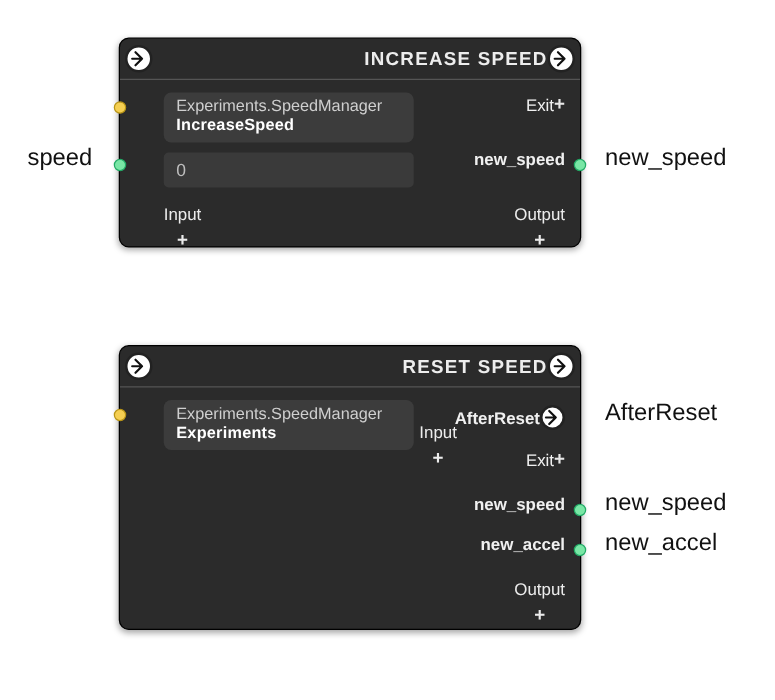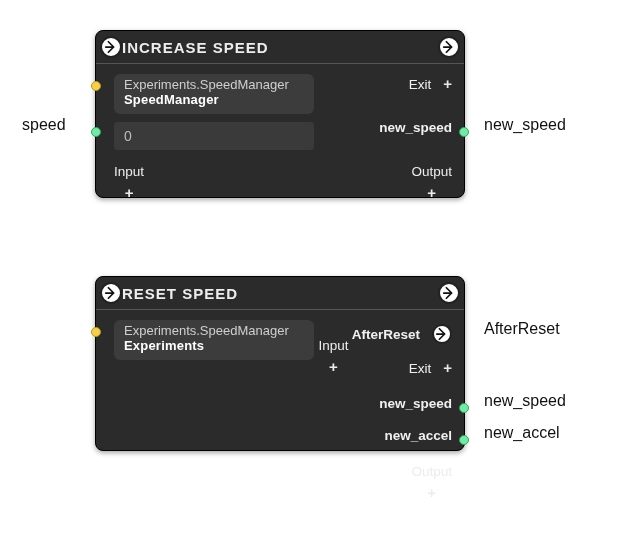--- a/index.html
+++ b/index.html
@@ -32,21 +32,21 @@
 
   .node-titlebar {
     display: flex;
     align-items: center;
     height: 32px;
     padding: 0 4px;
     border-bottom: 1px solid #555555;
   }
   .node-titlebar .title {
     flex: 1;
-    text-align: left;
+    text-align: right;
     font-size: 15px;
     font-weight: 600;
     letter-spacing: 1px;
     color: #ededed;
   }
 
   .flow-circle {
     width: 22px;
     height: 22px;
     border-radius: 50%;
@@ -56,21 +56,21 @@
     align-items: center;
     justify-content: center;
     box-sizing: border-box;
     flex: none;
   }
   .flow-circle svg { width: 14px; height: 14px; }
   .arrow-path { stroke: #111; stroke-width: 2; fill: none; stroke-linecap: round; stroke-linejoin: round; }
 
   .node-body {
     position: relative;
-    padding: 10px 12px 14px 18px;
+    padding: 10px 12px 14px 35px;
   }
 
   
   .script-pill {
     display: inline-block;
     background: #3c3c3c;
     border-radius: 6px;
     padding: 4px 10px 6px 10px;
     line-height: 1.15;
     margin-bottom: 8px;
@@ -109,41 +109,41 @@
   }
   .add-slot.out { float: right; }
   .plus { font-size: 15px; font-weight: 600; display:inline-block; transform: translateY(-1px);}
 
   
   .port-right {
     position: absolute;
     right: 12px;
     display: flex;
     align-items: center;
-    gap: 12px;
+    gap: 0;
     font-size: 13.5px;
   }
   .port-right .label { color: #f0f0f0; }
   .port-right .bold  { font-weight: 700; }
 
   
   .pin {
     position: absolute;
     width: 10px;
     height: 10px;
     border-radius: 50%;
     box-sizing: border-box;
   }
   .pin-green  { background: #79e6a5; border: 1px solid #2a6; }
   .pin-yellow { background: #f5cf52; border: 1px solid #b99516; }
 
   
   .outside-label {
     position: absolute;
-    font-size: 16px;
+    font-size: 19px;
     color: #111;
   }
 </style>
 </head>
 <body>
 
 <div class="canvas">
 
   <div class="node" style="left:95px; top:30px; height:168px;">
 
@@ -157,21 +157,21 @@
       <span class="flow-circle">
         <svg viewBox="0 0 16 16">
             <path class="arrow-path" d="M5 2 L11 8 L5 14 M2 8 H11"></path>
           </svg>
       </span>
     </div>
 
     <div class="node-body">
       <div class="script-pill">
         <div class="script-ns">Experiments.SpeedManager</div>
-        <div class="script-fn">SpeedManager</div>
+        <div class="script-fn">IncreaseSpeed</div>
       </div>
 
       <input class="value-box" value="0" style="">
 
       <span class="add-slot">
         <span>Input</span>
         <span class="plus">+</span>
       </span>
 
       <span class="add-slot out">
@@ -190,21 +190,21 @@
     </div>
 
     <span class="pin pin-yellow" style="left:-5px; top:50px;"></span>
     <span class="pin pin-green" style="left:-5px; top:96px;"></span>
     <span class="pin pin-green" style="right:-5px; top:96px;"></span>
   </div>
 
   <span class="outside-label" style="left:22px;  top:116px;">speed</span>
   <span class="outside-label" style="left:484px; top:116px;">new_speed</span>
 
-  <div class="node" style="left:95px; top:276px; height:175px;">
+  <div class="node" style="left:95px; top:276px; height:228px;">
 
     <div class="node-titlebar">
       <span class="flow-circle">
         <svg viewBox="0 0 16 16">
             <path class="arrow-path" d="M5 2 L11 8 L5 14 M2 8 H11"></path>
           </svg>
       </span>
       <span class="title">RESET SPEED</span>
       <span class="flow-circle">
         <svg viewBox="0 0 16 16">

